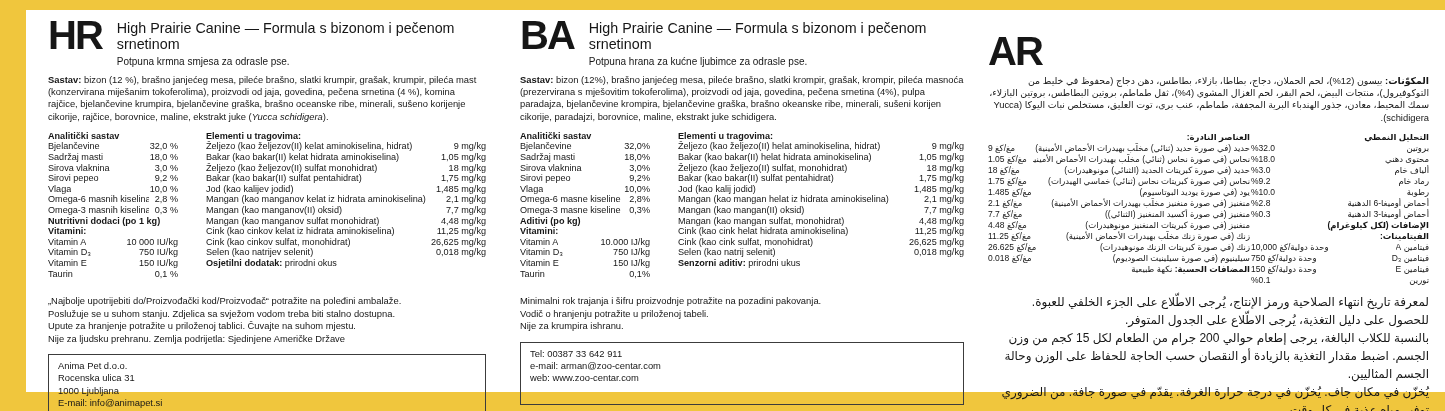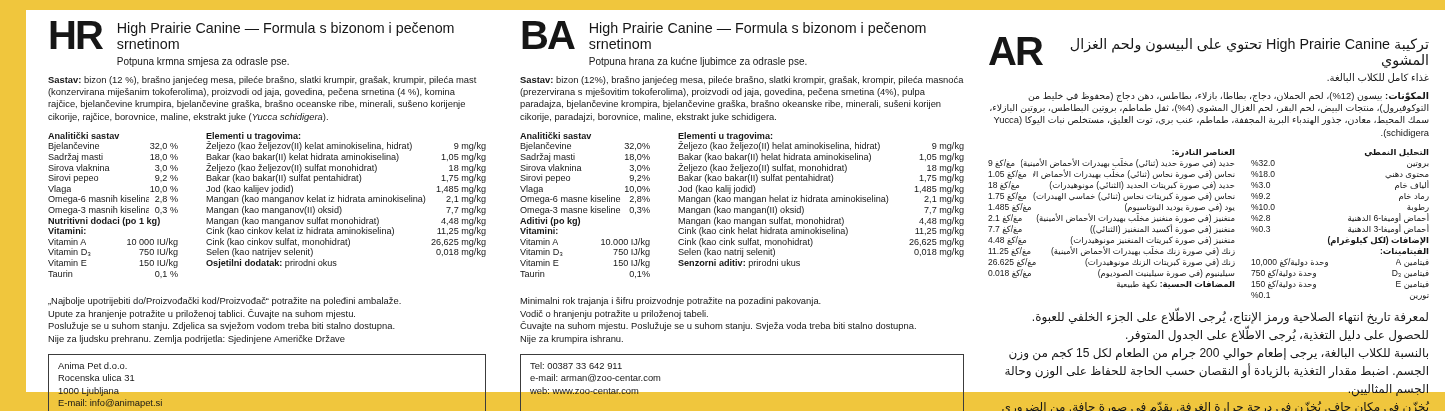--- a/index.html
+++ b/index.html
@@ -16,21 +16,21 @@
   .head-text{padding-top:1px;flex:1}
   .col-ar .head-text{direction:rtl;text-align:right}
   .sec-title{font-size:14.3px;font-weight:normal;line-height:1.12}
   .sec-sub{font-size:10px;margin-top:4px}
   .comp{font-size:9.4px;line-height:1.3;margin-top:7px}
   .comp b{font-weight:bold}
   .comp i{}
   .tables{display:flex;margin-top:8px}
   .t-left{flex:none}
   .col-hr .t-left,.col-ba .t-left{width:130px;margin-right:28px}
-  .col-ar .t-left{width:178px;margin-left:16px}
+  .col-ar .t-left{width:178px;margin-left:1px}
   .t-right{flex:1;min-width:0}
   .th{font-weight:bold;font-size:9.1px;line-height:10.6px;white-space:nowrap}
   .row{display:flex;justify-content:space-between;gap:6px;font-size:9.1px;line-height:10.6px;white-space:nowrap}
   .row .lbl{overflow:hidden}
   .row .val{flex:none}
   .col-ar .th,.col-ar .row{font-size:8.5px;line-height:11px}
   .inline-note{font-size:9.1px;line-height:10.6px;white-space:nowrap}
   .inline-note b{font-weight:bold}
   .col-ar .inline-note{font-size:8.5px;line-height:11px}
   .ltr{direction:ltr;unicode-bidi:embed}
@@ -159,22 +159,22 @@
               <span class="lbl">Selen (kao natrijev selenit)</span>
               <span class="val">0,018 mg/kg</span>
             </div>
           </div>
         <div class="inline-note"><b>Osjetilni dodatak:</b><span> prirodni okus</span></div>
       </div>
     </div>
     <div class="foot">
 
     <div>„Najbolje upotrijebiti do/Proizvođački kod/Proizvođač“ potražite na poleđini ambalaže.</div>
+        <div>Poslužuje se u suhom stanju. Zdjelica sa svježom vodom treba biti stalno dostupna.</div>
         <div>Upute za hranjenje potražite u priloženoj tablici. Čuvajte na suhom mjestu.</div>
-        <div>Poslužuje se u suhom stanju. Zdjelica sa svježom vodom treba biti stalno dostupna.</div>
         <div>Nije za ljudsku prehranu. Zemlja podrijetla: Sjedinjene Američke Države</div>
       </div>
     <div class="addr">
 
     <div>Anima Pet d.o.o.</div>
         <div>Rocenska ulica 31</div>
         <div>1000 Ljubljana</div>
         <div>E-mail: info@animapet.si</div>
       </div>
   </div>
@@ -293,40 +293,35 @@
               <span class="val">0,018 mg/kg</span>
             </div>
           </div>
         <div class="inline-note"><b>Senzorni aditiv:</b><span> prirodni ukus</span></div>
       </div>
     </div>
     <div class="foot">
 
     <div>Minimalni rok trajanja i šifru proizvodnje potražite na pozadini pakovanja.</div>
         <div>Vodič o hranjenju potražite u priloženoj tabeli.</div>
-        <div>Čuvajte na suhom mjestu. Poslužuje se u suhom stanju. Svježa voda treba biti stalno dostupna.</div>
         <div>Nije za krumpira ishranu.</div>
       </div>
     <div class="addr addr-cols">
       <div class="addr-c2">
 
       <div>Tel: 00387 33 642 911</div>
           <div>e-mail: arman@zoo-centar.com</div>
           <div>web: www.zoo-centar.com</div>
         </div>
     </div>
   </div>
 
   <div class="col col-ar">
     <div class="sec-head">
       <div class="lang-code">AR</div>
-      <div class="head-text">
-        <div class="sec-title">تركيبة High Prairie Canine تحتوي على البيسون ولحم الغزال المشوي</div>
-        <div class="sec-sub">غذاء كامل للكلاب البالغة.</div>
-      </div>
     </div>
     <div class="comp"><b>المكوّنات:</b><span> بيسون (12%)، لحم الحملان، دجاج، بطاطا، بازلاء، بطاطس، دهن دجاج (محفوظ في خليط من التوكوفيرول)، منتجات البيض، لحم البقر، لحم الغزال المشوي (4%)، ثفل طماطم، بروتين البطاطس، بروتين البازلاء، سمك المحيط، معادن، جذور الهندباء البرية المجففة، طماطم، عنب بري، توت العليق، مستخلص نبات اليوكا (Yucca schidigera).</span></div>
     <div class="tables">
       <div class="t-left">
         <div class="th">التحليل النمطي</div>
         <div>
 
         <div class="row">
               <span class="lbl">بروتين</span>
               <span class="val ltr">%32.0</span>

